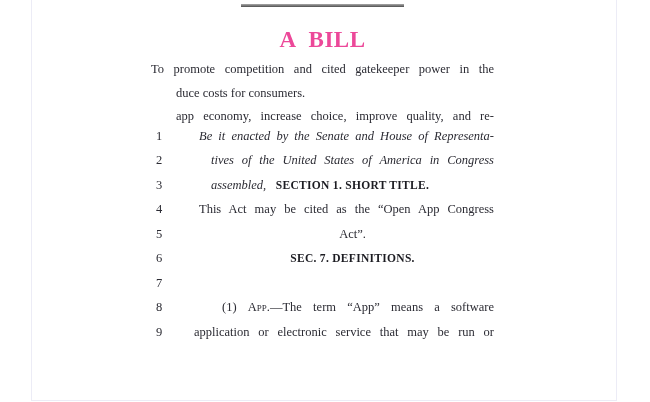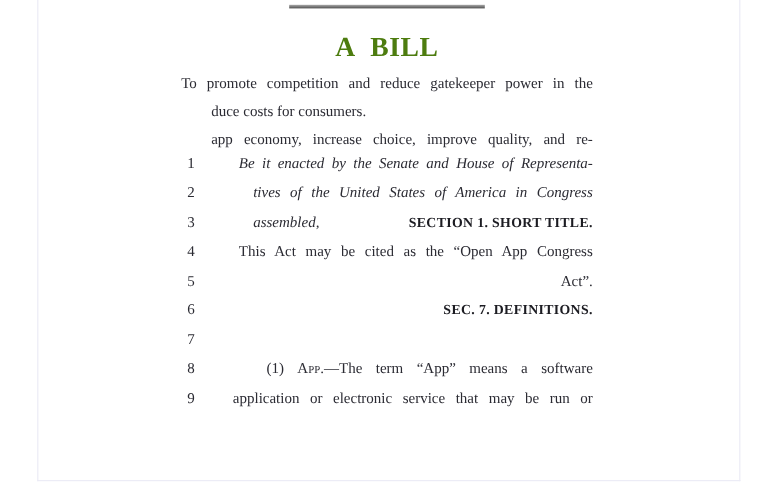--- a/index.html
+++ b/index.html
@@ -22,52 +22,52 @@
     border-bottom:1px solid var(--page-border);
     box-sizing:border-box;
   }
   .top-rule{
     position:absolute;left:209px;top:4px;width:163px;height:3px;
     background:linear-gradient(to bottom,var(--rule-top),var(--rule-bottom));
   }
   .bill-title{
     position:absolute;left:119px;top:28px;width:343px;
     text-align:center;font-weight:bold;font-size:23px;line-height:23px;
-    letter-spacing:0.5px;word-spacing:7px;color:#4d7c0f;
+    letter-spacing:0.5px;word-spacing:7px;color:#ec4899;
   }
   .preamble{
     position:absolute;left:119px;top:58px;width:343px;
     font-size:12.5px;line-height:23.5px;
   }
   .pre-line{white-space:nowrap;}
   .pre-line.ind1{padding-left:25px;}
   .pre-line.just{white-space:normal;text-align:justify;text-align-last:justify;}
   .bill-lines{
     position:absolute;left:124px;top:124px;width:338px;height:230px;
   }
   .row{position:absolute;left:0;width:338px;height:25px;font-size:12.5px;line-height:25px;}
   .num{position:absolute;left:0;top:0;}
-  .txt{position:absolute;top:0;right:0;text-align:right;}
+  .txt{position:absolute;top:0;right:0;text-align:center;}
   .txt.l0-first{left:43px;}
   .txt.l0-cont{left:19px;margin-left:36px;}
   .txt.l1-first{left:66px;}
   .txt.l1-cont{left:38px;}
   .txt.just{text-align:justify;text-align-last:justify;}
   .seg-italic{font-style:italic;}
   .seg-bold{font-weight:bold;font-size:11.5px;letter-spacing:0.3px;color:#1c1c22;}
   .seg-smallcaps{font-variant:small-caps;}
 </style>
 </head>
 <body>
 
 <div class="page">
   <div class="top-rule"></div>
   <div class="bill-title">A BILL</div>
   <div class="preamble">
-      <div class="pre-line ind0 just">To promote competition and reduce gatekeeper power in the</div>
+      <div class="pre-line ind0 just">To promote competition and cited gatekeeper power in the</div>
       <div class="pre-line ind1">duce costs for consumers.</div>
       <div class="pre-line ind1 just">app economy, increase choice, improve quality, and re-</div>
     </div>
   <div class="bill-lines">
       <div class="row" style="top: 0px;">
         <span class="num">1</span>
         <div class="txt l0-first just"><span class="seg-italic">Be it enacted by the Senate and House of Representa-</span></div>
       </div>
       <div class="row" style="top: 24.45px;">
         <span class="num">2</span>

